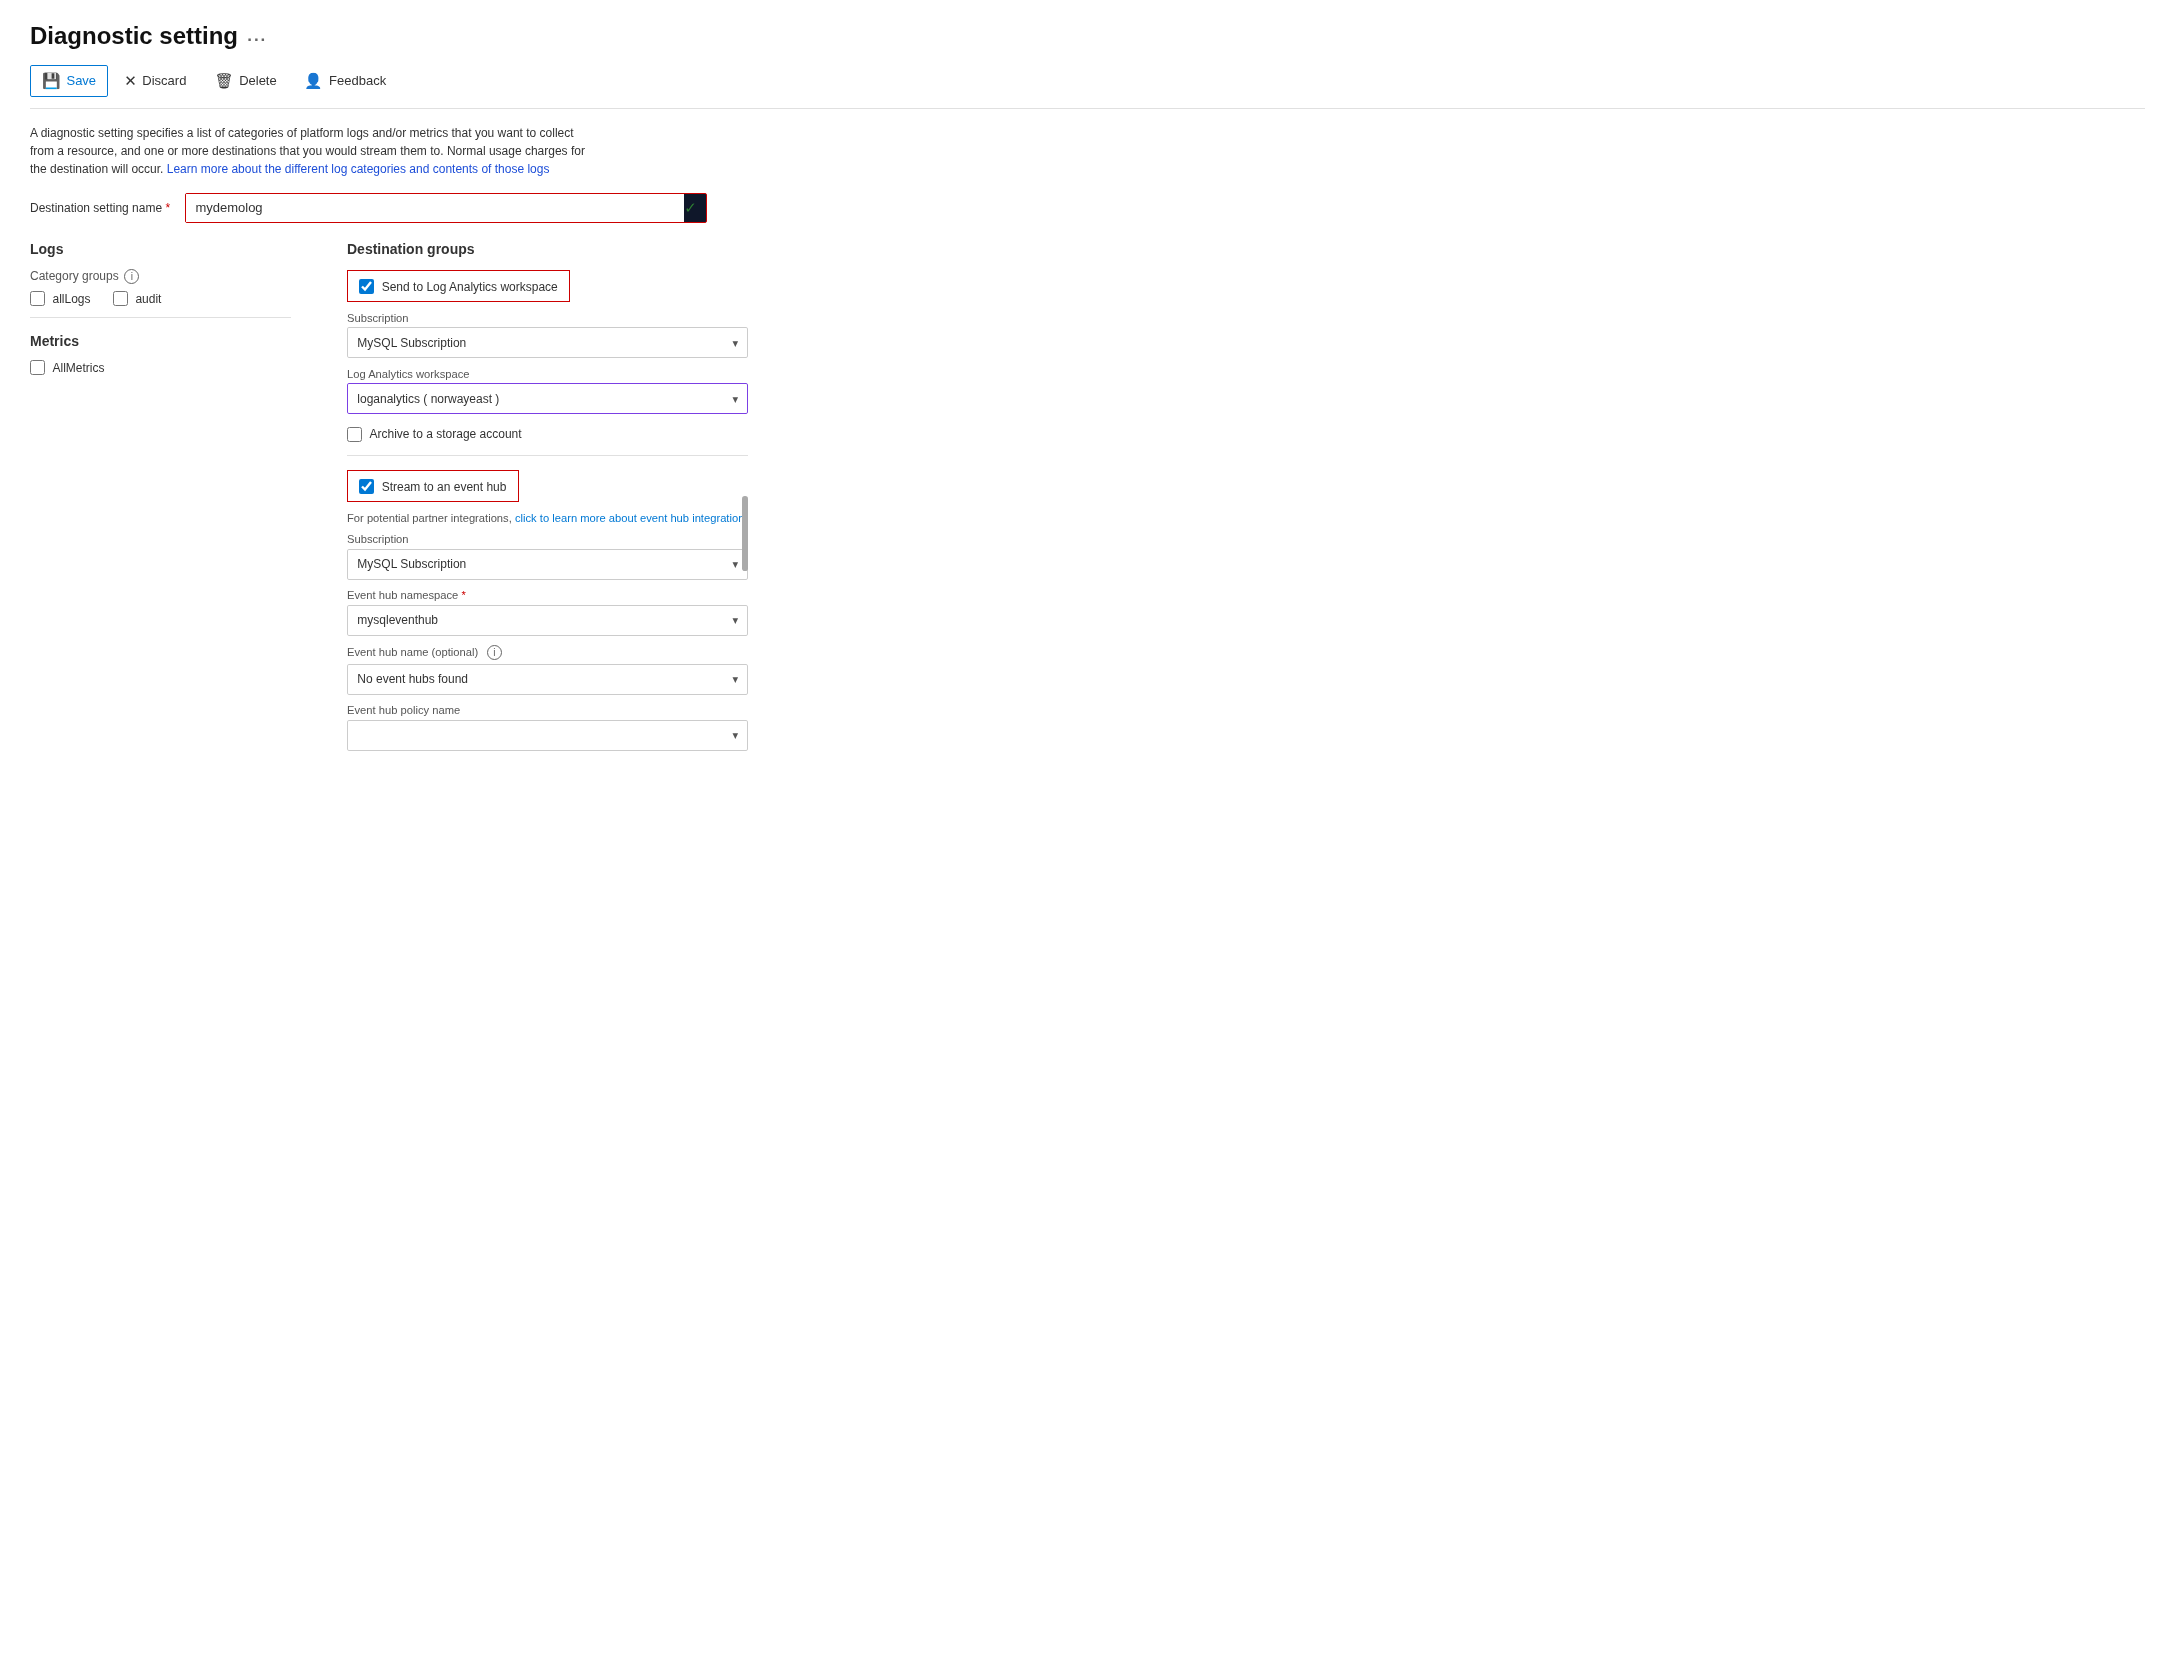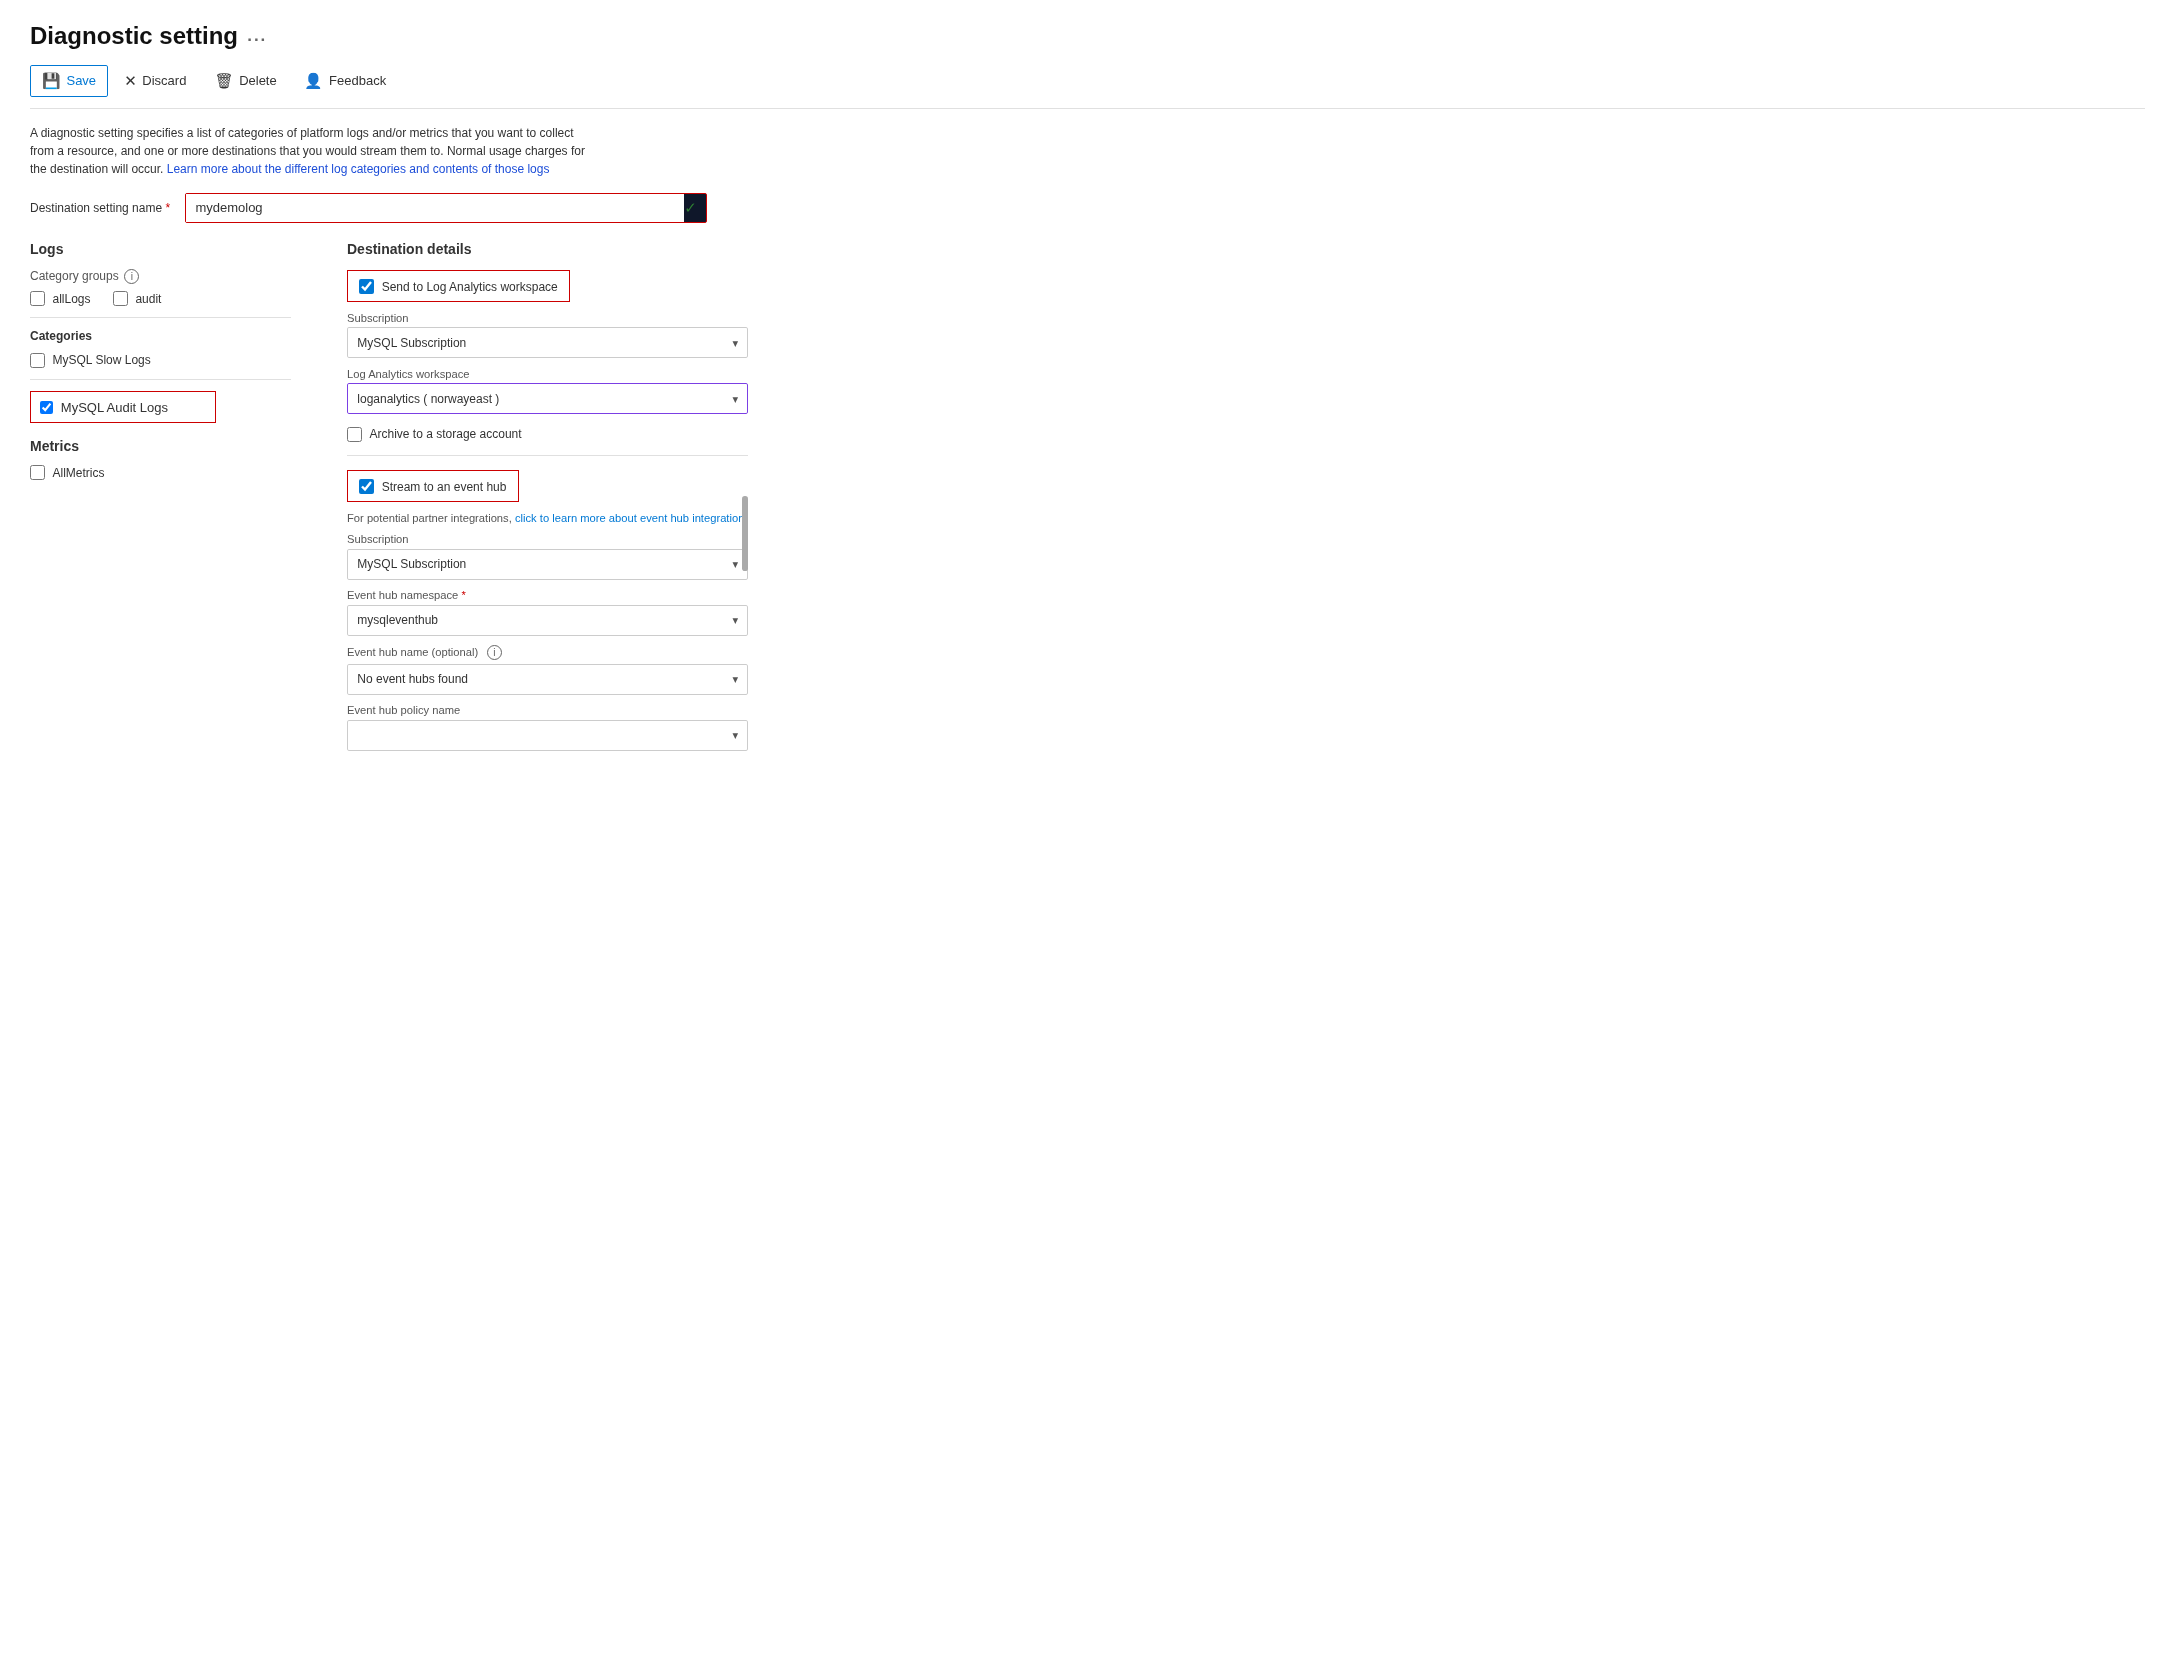--- a/index.html
+++ b/index.html
@@ -371,47 +371,35 @@
         <span>allLogs</span>
       </label>
       <label class="checkbox-item">
         <input type="checkbox" style="">
         <span>audit</span>
       </label>
     </div>
 
     <hr class="divider">
 
-    <div class="categories-section">
-      <div class="categories-title">Categories</div>
-      <label class="checkbox-item" style="margin-bottom:9.3px;">
-        <input type="checkbox" style="">
-        <span>MySQL Slow Logs</span>
-      </label>
-      <hr class="divider">
-      <div class="checked-item">
-        <input type="checkbox" checked="" style="">
-        <span>MySQL Audit Logs</span>
-      </div>
-    </div>
 
     <div class="metrics-section">
       <div class="section-title">Metrics</div>
       <label class="checkbox-item">
         <input type="checkbox" style="">
         <span>AllMetrics</span>
       </label>
     </div>
 
   </div>
 
   <div class="right-panel-container">
     <div class="right-panel">
 
-      <div class="dest-title">Destination details</div>
+      <div class="dest-title">Destination groups</div>
 
       <div class="dest-option-boxed">
         <input type="checkbox" checked="" style="">
         <span>Send to Log Analytics workspace</span>
       </div>
 
       <div class="field-label">Subscription</div>
       <div class="select-wrap">
         <select>
           <option>MySQL Subscription</option>

